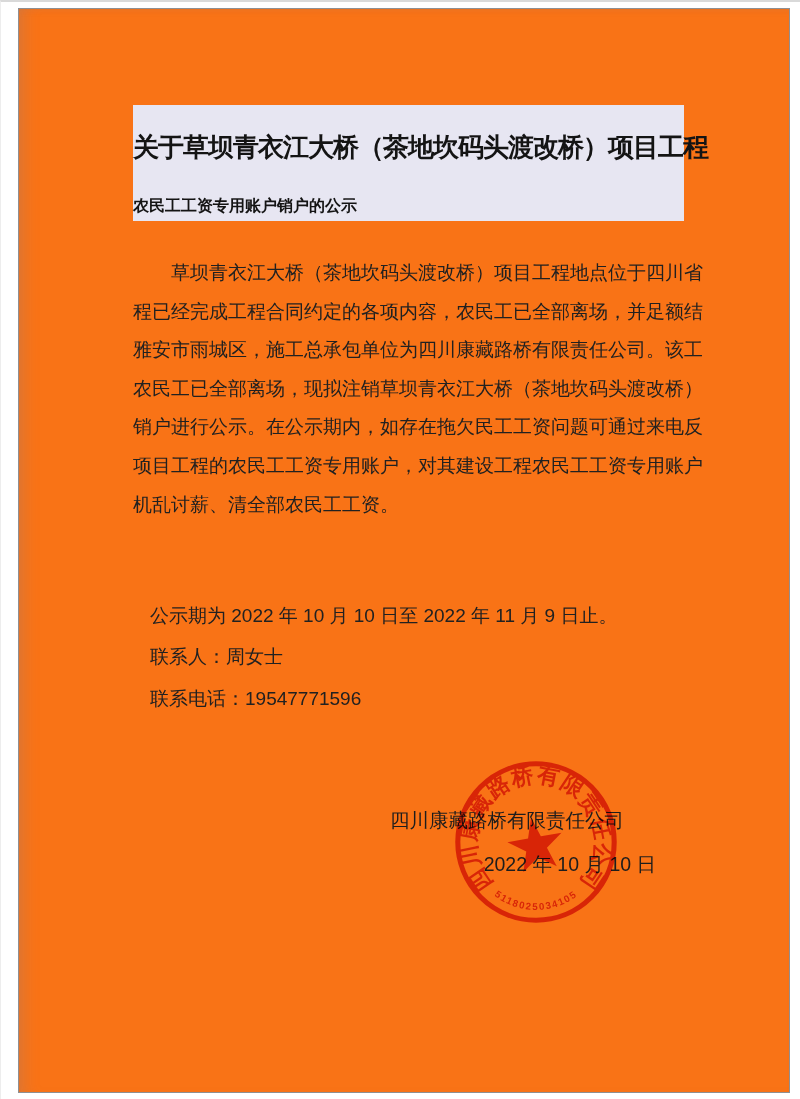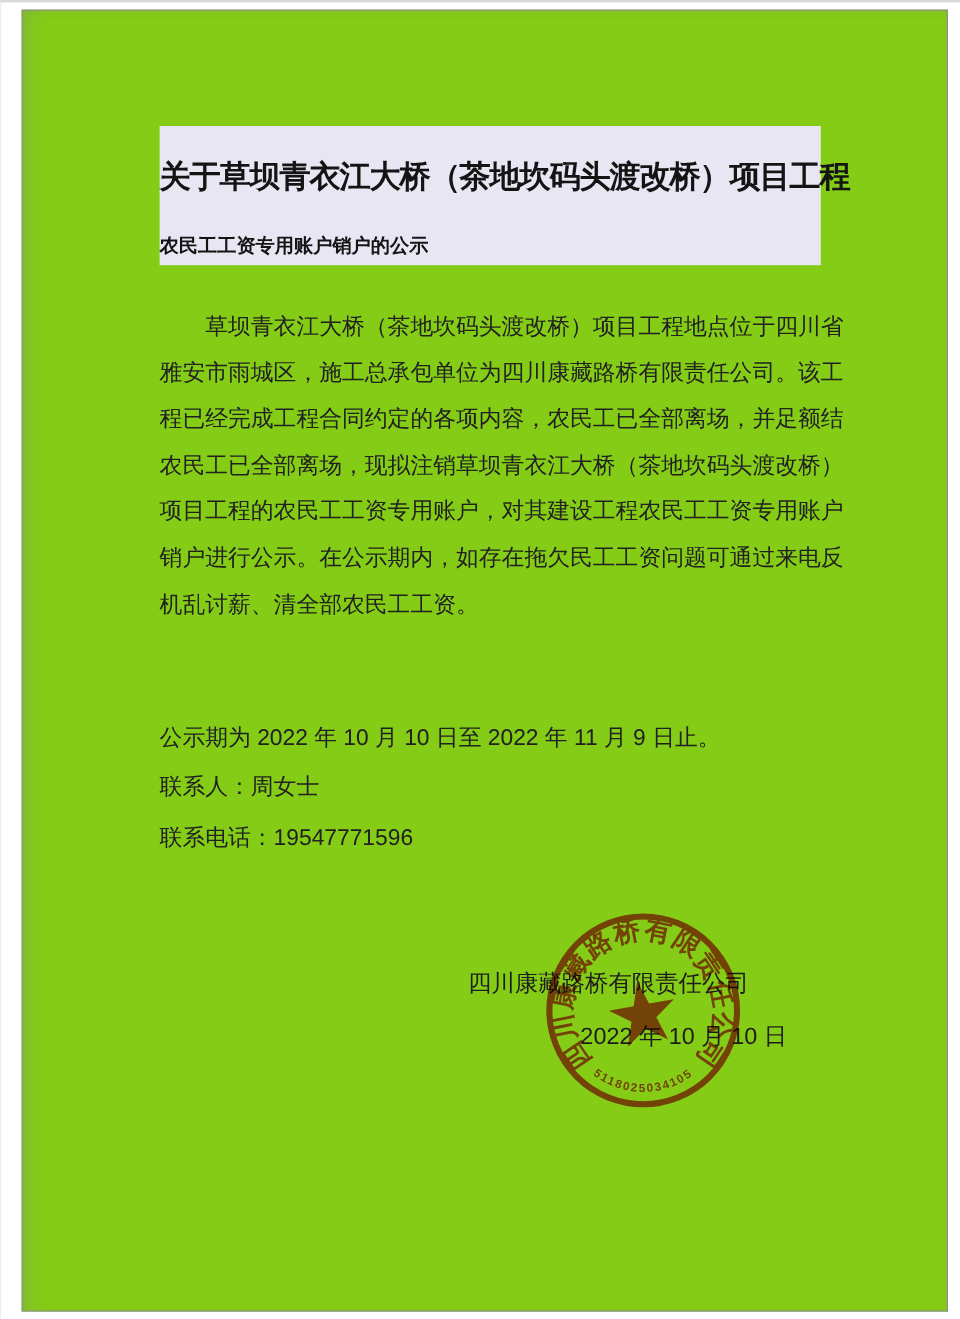--- a/index.html
+++ b/index.html
@@ -19,21 +19,21 @@
     box-sizing: border-box;
   }
   
   .page {
     position: absolute;
     left: 17px;
     top: 6px;
     width: 770px;
     height: 1083px;
     border: 1px solid #8f8f92;
-    background: #84cc16;
+    background: #f97316;
     box-sizing: content-box;
     box-shadow: inset 16px 0 16px -12px rgba(130,130,150,0.28),
                 inset 0 6px 10px -8px rgba(130,130,150,0.25);
   }
   .page * { box-sizing: border-box; }
 
   
   .title-band {
     position: absolute;
     left: 114px;
@@ -76,21 +76,21 @@
 
   .meta-block {
     position: absolute;
     left: 114px;
     top: 586px;
     width: 558px;
     font-size: 19px;
     line-height: 41.4px;
     color: #212121;
   }
-  .meta-block div { white-space: nowrap; }
+  .meta-block div { white-space: nowrap; margin-left: 17px; }
 
   .sig-company {
     position: absolute;
     left: 348px;
     top: 799px;
     width: 280px;
     text-align: center;
     font-size: 19.5px;
     line-height: 24px;
     color: #1d1d1d;
@@ -125,25 +125,25 @@
 <div class="canvas">
   <div class="page">
 
     <div class="title-band">
       <div class="title-line1">关于草坝青衣江大桥（茶地坎码头渡改桥）项目工程</div>
       <div class="title-line2">农民工工资专用账户销户的公示</div>
     </div>
 
     <div class="body-block">
       <div class="bline indent">草坝青衣江大桥（茶地坎码头渡改桥）项目工程地点位于四川省</div>
+      <div class="bline">程已经完成工程合同约定的各项内容，农民工已全部离场，并足额结</div>
       <div class="bline">雅安市雨城区，施工总承包单位为四川康藏路桥有限责任公司。该工</div>
-      <div class="bline">程已经完成工程合同约定的各项内容，农民工已全部离场，并足额结</div>
       <div class="bline">农民工已全部离场，现拟注销草坝青衣江大桥（茶地坎码头渡改桥）</div>
+      <div class="bline">销户进行公示。在公示期内，如存在拖欠民工工资问题可通过来电反</div>
       <div class="bline">项目工程的农民工工资专用账户，对其建设工程农民工工资专用账户</div>
-      <div class="bline">销户进行公示。在公示期内，如存在拖欠民工工资问题可通过来电反</div>
       <div class="bline">机乱讨薪、清全部农民工工资。</div>
     </div>
 
     <div class="meta-block">
       <div>公示期为 2022 年 10 月 10 日至 2022 年 11 月 9 日止。</div>
       <div>联系人：周女士</div>
       <div>联系电话：19547771596</div>
     </div>
 
     <div class="sig-company">四川康藏路桥有限责任公司</div>

